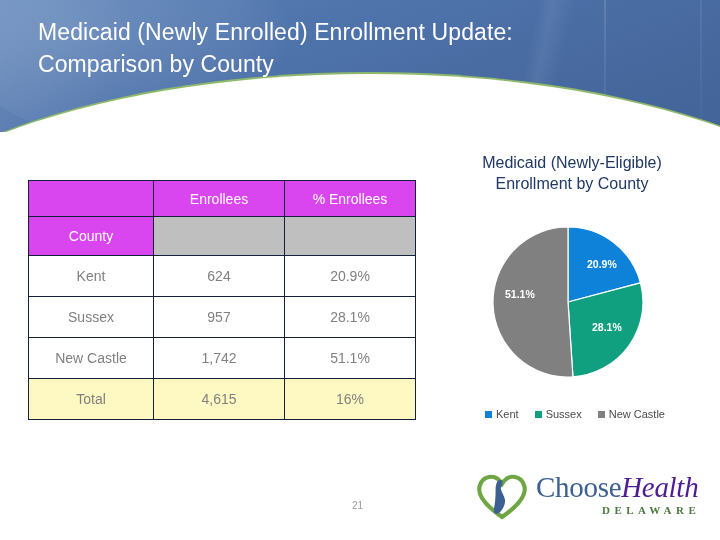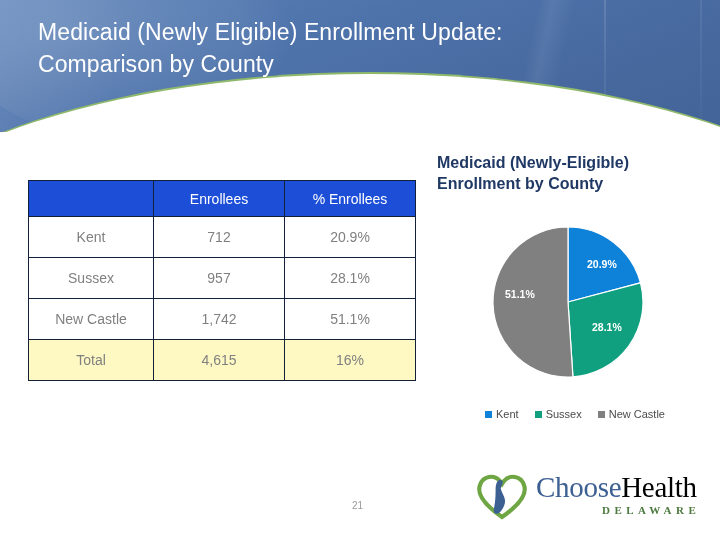--- a/index.html
+++ b/index.html
@@ -95,21 +95,21 @@
     padding: 0;
     text-align: center;
     vertical-align: middle;
     font-weight: normal;
   }
   col.c-label { width: 125px; }
   col.c-enr   { width: 131px; }
   col.c-pct   { width: 131px; }
 
   .hdr-blank, .hdr-cell, .lbl-county {
-    background: #1d4ed8;
+    background: #d946ef;
     color: #ffffff;
     font-weight: bold;
   }
   .hdr-blank { height: 35px; }
   .hdr-cell  { height: 35px; font-size: 14px; }
   .lbl-county { height: 38px; font-size: 14px; }
   .gray-cell { background: #bfbfbf; height: 38px; }
 
   .body-row td { height: 40px; background: #ffffff; color: #808080; font-size: 14px; }
   .total-row td { height: 40px; background: #fef9c3; color: #808080; font-size: 14px; font-weight: bold; }
@@ -119,25 +119,25 @@
     position: absolute;
     left: 437px;
     top: 152px;
     width: 270px;
     height: 290px;
   }
   .chart-title {
     position: absolute;
     left: 0; top: 0;
     width: 270px;
-    text-align: left;
+    text-align: center;
     color: #1f3864;
     font-size: 16px;
     line-height: 21px;
-    font-weight: bold;
+    font-weight: normal;
     white-space: pre-line;
   }
   .pie-holder {
     position: absolute;
     left: 55px;
     top: 74px;
     width: 152px;
     height: 152px;
   }
   .pie-label {
@@ -191,61 +191,66 @@
   .logo-text {
     position: absolute;
     left: 62px;
     top: 4px;
     color: #3d6093;
     font-size: 29px;
     line-height: 30px;
     font-family: "Liberation Serif", serif;
     letter-spacing: -0.3px;
   }
-  .logo-text .hl { color: #000000; }
+  .logo-text .hl { color: #4c1d95; font-style: italic; }
   .logo-sub {
     position: absolute;
     left: 128px;
     top: 36px;
     color: #4c7a3f;
     font-size: 11px;
     letter-spacing: 4.5px;
     font-weight: bold;
     font-family: "Liberation Serif", serif;
   }
 </style>
 </head>
 <body>
 
 <div class="banner">
   <div class="banner-bg"></div>
   <div class="banner-sheen"></div>
   <div class="banner-streak" style="left:604px;"></div>
   <div class="banner-streak" style="left:700px; opacity:.6;"></div>
   <div class="banner-arc"></div>
-  <div class="slide-title">Medicaid (Newly Eligible) Enrollment Update:
+  <div class="slide-title">Medicaid (Newly Enrolled) Enrollment Update:
 Comparison by County</div>
 </div>
 
 <div class="table-wrap">
   <table class="county-table">
     <colgroup>
       <col class="c-label">
         <col class="c-enr">
         <col class="c-pct">
     </colgroup>
     <tbody>
       <tr>
         <td class="hdr-blank"></td>
         <td class="hdr-cell">Enrollees</td>
         <td class="hdr-cell">% Enrollees</td>
       </tr>
+      <tr>
+        <td class="lbl-county">County</td>
+        <td class="gray-cell"></td>
+        <td class="gray-cell"></td>
+      </tr>
       <tr class="body-row">
         <td>Kent</td>
-        <td>712</td>
+        <td>624</td>
         <td>20.9%</td>
       </tr>
       <tr class="body-row">
         <td>Sussex</td>
         <td>957</td>
         <td>28.1%</td>
       </tr>
       <tr class="body-row">
         <td>New Castle</td>
         <td>1,742</td>

